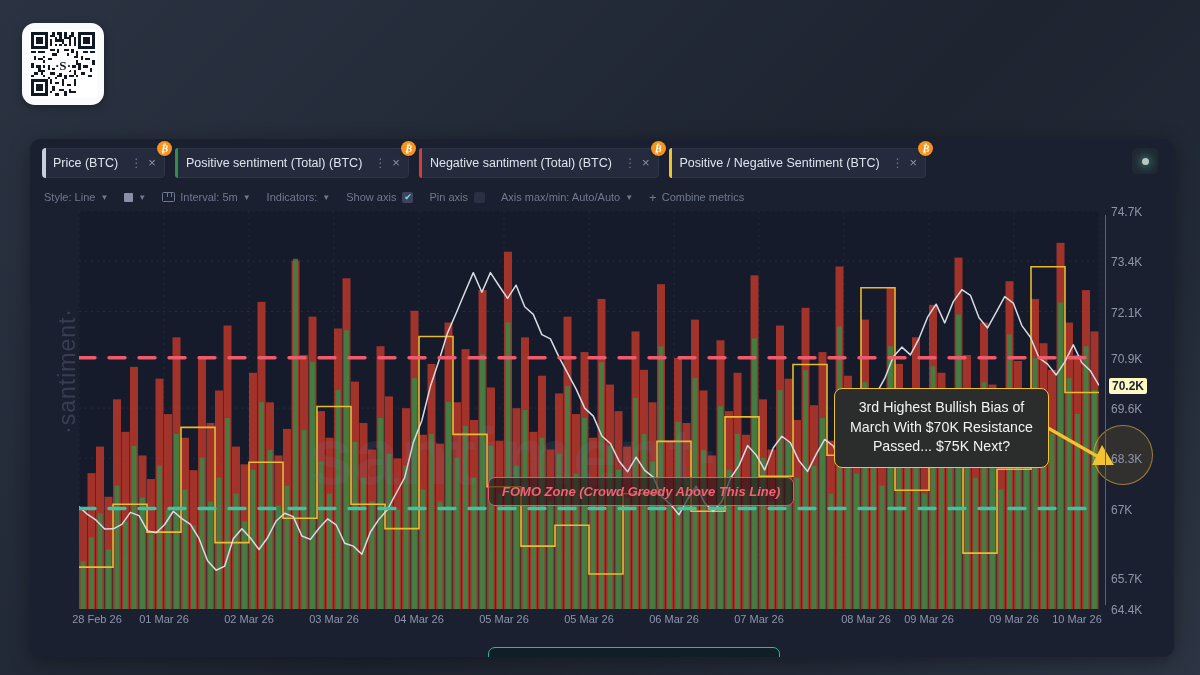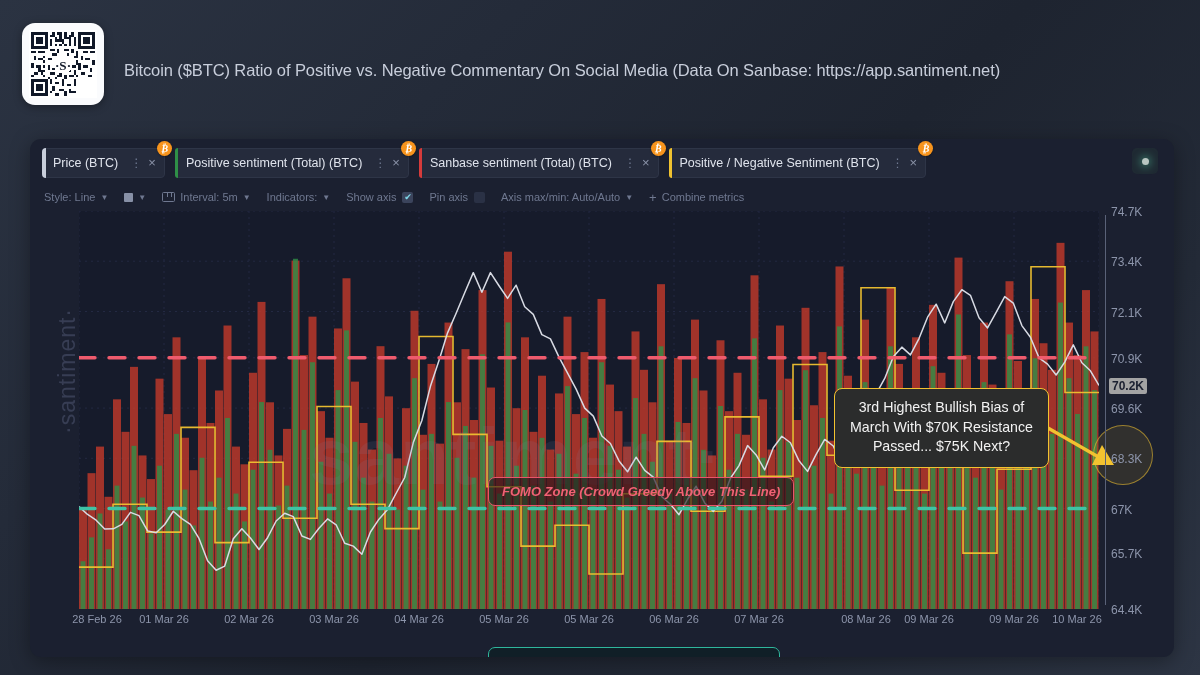--- a/index.html
+++ b/index.html
@@ -181,21 +181,21 @@
   
   #y-axis {
     position: absolute; left: 1072px; top: 72px;
     width: 58px; height: 398px;
   }
   .y-tick {
     position: absolute; left: 9px;
     color: #8d95ab; font-size: 12px; white-space: nowrap;
   }
   .y-tick.current {
-    background: #a3a3a3; color: #1b2030; font-weight: bold;
+    background: #fef9c3; color: #1b2030; font-weight: bold;
     padding: 1px 3px; border-radius: 2px; left: 7px;
   }
   #y-axis-line {
     position: absolute; left: 3px; top: 4px; bottom: 4px;
     width: 1px; background: #5a6278;
   }
   #x-axis {
     position: absolute; left: 49px; top: 474px;
     width: 1020px; height: 18px;
   }
@@ -315,21 +315,20 @@
           <rect x="20" y="19" width="1" height="1"></rect>
         <rect x="8" y="20" width="1" height="1"></rect>
           <rect x="11" y="20" width="1" height="1"></rect>
       </g>
 
       <circle cx="14.5" cy="14.5" r="4.1" fill="#ffffff"></circle>
       <text x="14.5" y="17.1" font-size="5.6" font-family="Liberation Serif, serif" font-weight="bold" fill="#101828" text-anchor="middle">·S·</text>
     </svg>
   </div>
   <div id="header-text">
-    <div id="subhead">Bitcoin ($BTC) Ratio of Positive vs. Negative Commentary On Social Media (Data On Sanbase: https://app.santiment.net)</div>
   </div>
 </div>
 
 <div id="panel">
 
   <div id="tabstrip">
 
     <div class="metric-tab">
       <span class="accent" style="background:#c8cedb"></span>
       <span class="tab-label">Price (BTC)</span>
@@ -341,21 +340,21 @@
     <div class="metric-tab">
       <span class="accent" style="background:#2f8f47"></span>
       <span class="tab-label">Positive sentiment (Total) (BTC)</span>
       <span class="kebab">⋮</span>
       <span class="tab-close">×</span>
       <span class="btc-badge">₿</span>
     </div>
 
     <div class="metric-tab">
       <span class="accent" style="background:#d63b3b"></span>
-      <span class="tab-label">Sanbase sentiment (Total) (BTC)</span>
+      <span class="tab-label">Negative santiment (Total) (BTC)</span>
       <span class="kebab">⋮</span>
       <span class="tab-close">×</span>
       <span class="btc-badge">₿</span>
     </div>
 
     <div class="metric-tab">
       <span class="accent" style="background:#f0c230"></span>
       <span class="tab-label">Positive / Negative Sentiment (BTC)</span>
       <span class="kebab">⋮</span>
       <span class="tab-close">×</span>
@@ -699,21 +698,21 @@
 
   <div id="y-axis">
     <div id="y-axis-line"></div>
   <div class="y-tick" style="top: -6px;">74.7K</div>
       <div class="y-tick" style="top: 44.2px;">73.4K</div>
       <div class="y-tick" style="top: 94.5px;">72.1K</div>
       <div class="y-tick" style="top: 140.8px;">70.9K</div>
       <div class="y-tick" style="top: 191.1px;">69.6K</div>
       <div class="y-tick" style="top: 241.3px;">68.3K</div>
       <div class="y-tick" style="top: 291.5px;">67K</div>
-      <div class="y-tick" style="top: 336px;">65.7K</div>
+      <div class="y-tick" style="top: 361px;">65.7K</div>
       <div class="y-tick" style="top: 392px;">64.4K</div>
       <div class="y-tick current" style="top: 166.9px;">70.2K</div>
     </div>
 
   <div id="x-axis">
       <div class="x-tick" style="left: 18px;">28 Feb 26</div>
       <div class="x-tick" style="left: 85px;">01 Mar 26</div>
       <div class="x-tick" style="left: 170px;">02 Mar 26</div>
       <div class="x-tick" style="left: 255px;">03 Mar 26</div>
       <div class="x-tick" style="left: 340px;">04 Mar 26</div>

